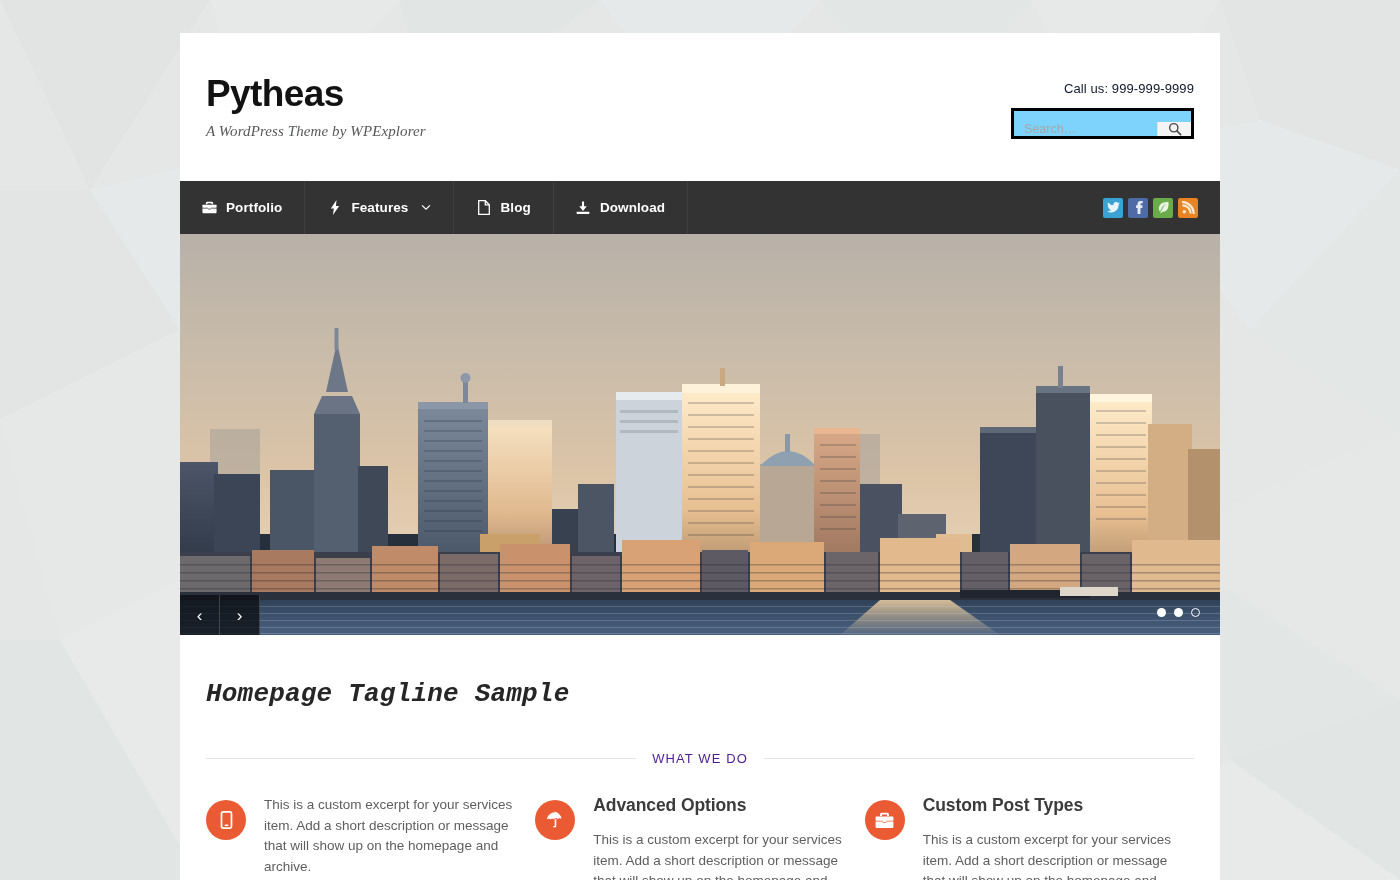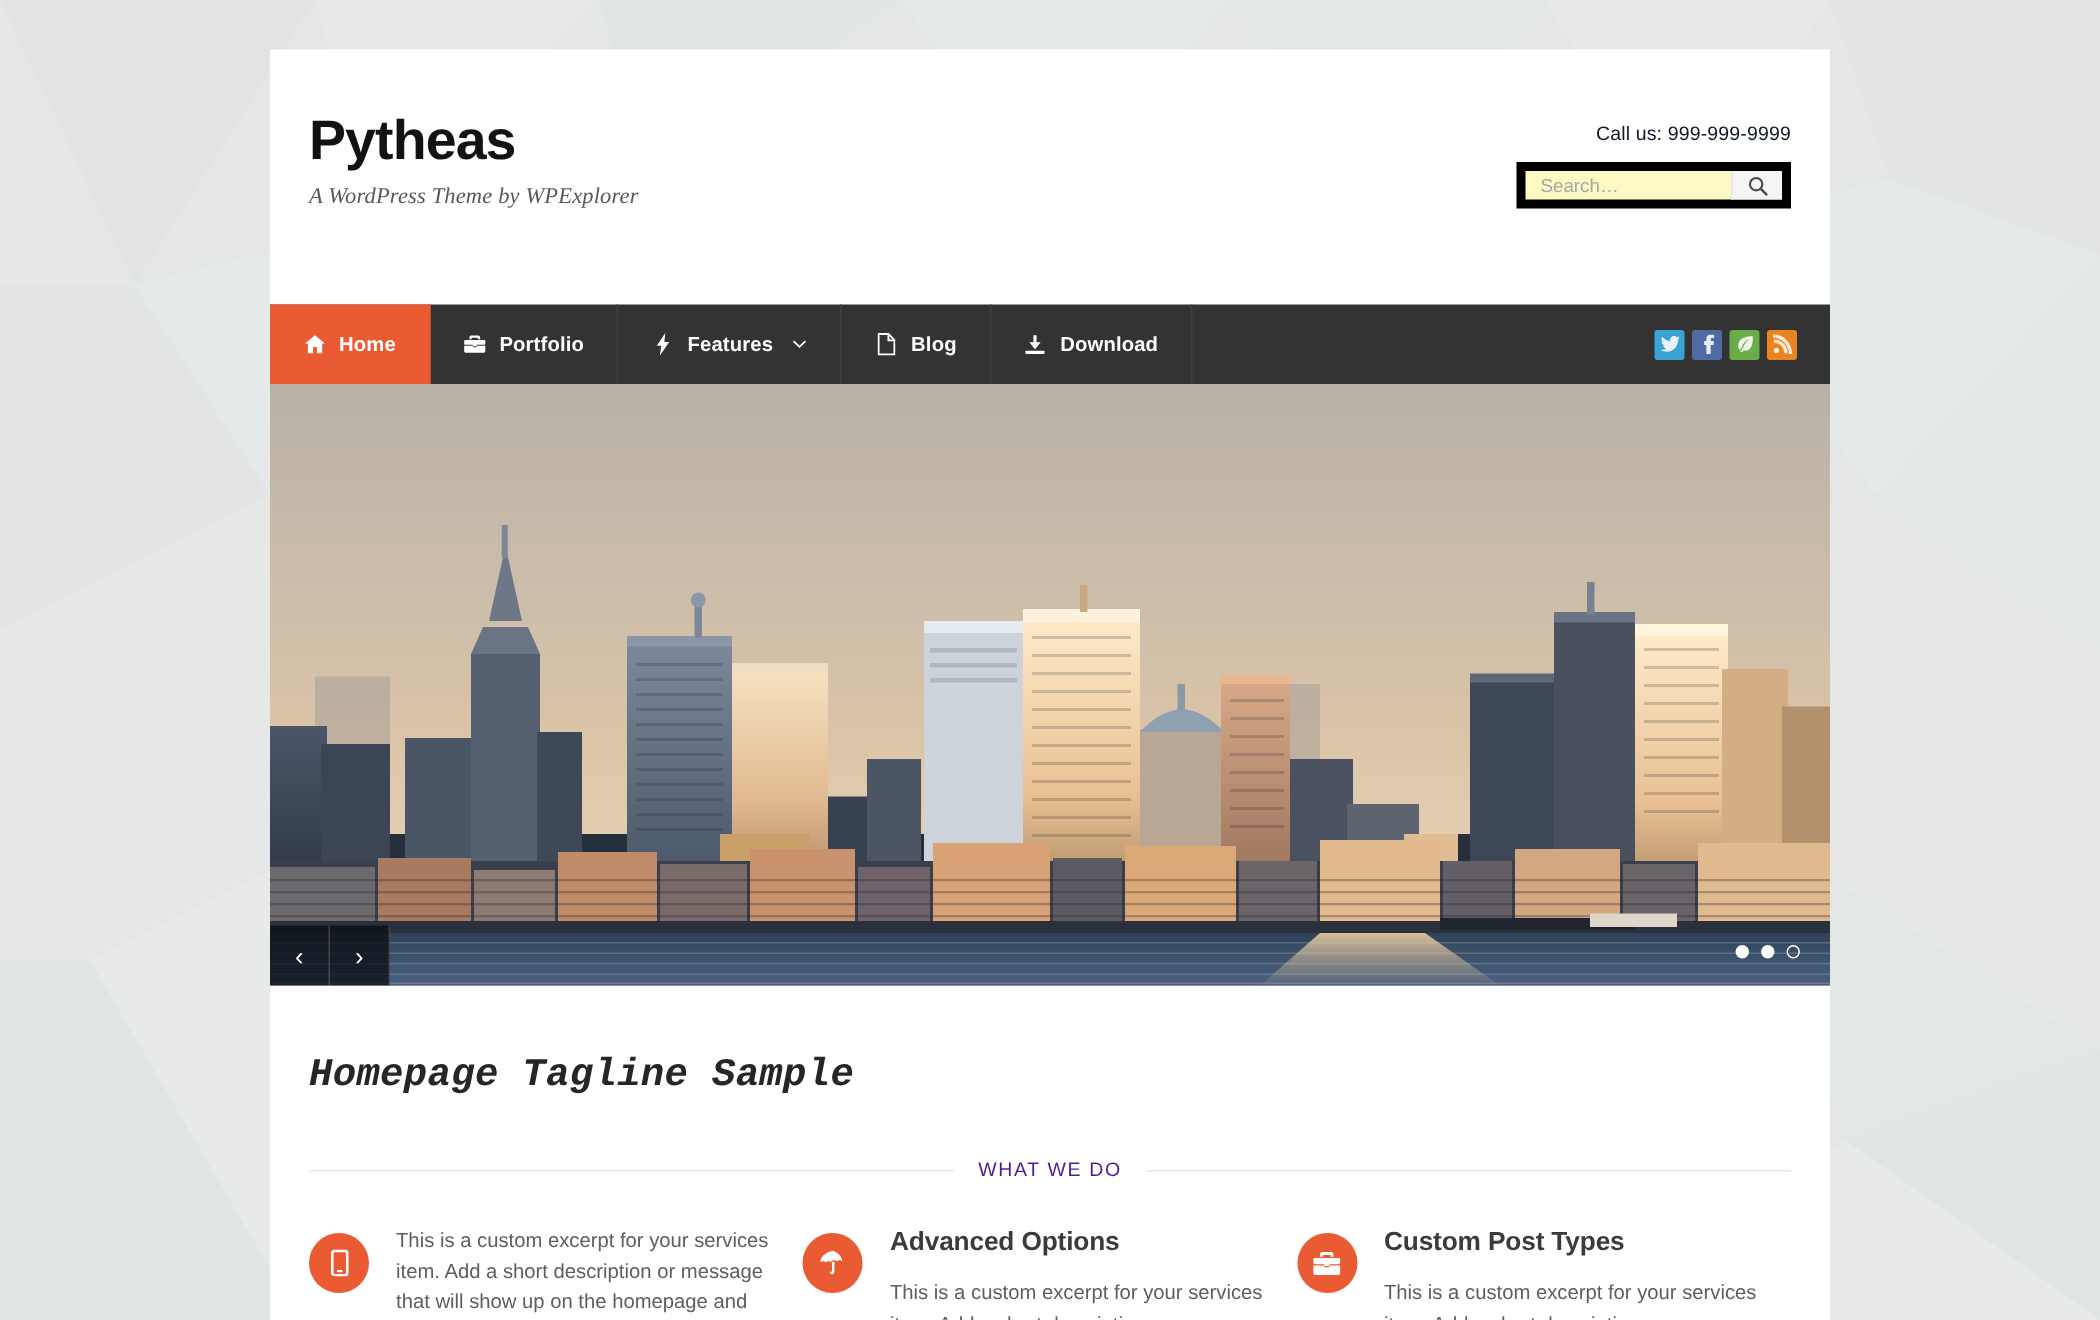--- a/index.html
+++ b/index.html
@@ -30,21 +30,21 @@
     position: relative;
     z-index: 1;
     width: 1040px;
     margin: 33px auto 0;
     background: #ffffff;
   }
 
   
   .site-header {
     position: relative;
-    height: 170px;
+    height: 148px;
     padding: 0 26px;
   }
 
   .brand {
     position: absolute;
     left: 26px;
     top: 42px;
   }
   .site-title {
     font-family: "Liberation Sans", sans-serif;
@@ -72,22 +72,23 @@
   .call-us {
     font-size: 13px;
     color: #0f172a;
     margin-bottom: 12px;
     letter-spacing: 0.1px;
   }
   .searchform {
     display: flex;
     width: 183px;
     height: 31px;
-    border: 6px solid #000000;
-    background: #fef9c3;
+    border: 3px solid #000000;
+    background: #7dd3fc;
+    align-items: flex-end;
   }
   .searchform input {
     flex: 1;
     border: 0;
     outline: 0;
     padding: 0 10px;
     font-family: "Liberation Sans", sans-serif;
     font-size: 12.5px;
     color: #4a4a4a;
     background: transparent;
@@ -334,28 +335,20 @@
             <circle cx="6.6" cy="6.6" r="4.7" fill="none" stroke="#4a4a4a" stroke-width="1.6"></circle>
             <line x1="10.2" y1="10.2" x2="14.4" y2="14.4" stroke="#4a4a4a" stroke-width="1.9" stroke-linecap="round"></line>
           </svg>
         </button>
       </form>
     </div>
   </header>
 
   <nav class="main-nav">
 
-    <div class="nav-item active">
-      <span class="nav-icon">
-        <svg width="14" height="13" viewBox="0 0 16 15" fill="#fff">
-          <path d="M8 0.6 L0.4 7 h2.1 v7.4 h4 V9.6 h3 v4.8 h4 V7 h2.1 z"></path>
-        </svg>
-      </span>
-      <span>Home</span>
-    </div>
 
 
     <div class="nav-item">
       <span class="nav-icon">
         <svg width="15" height="13" viewBox="0 0 16 14" fill="#fff">
           <path d="M5.6 0.8h4.8a1.5 1.5 0 0 1 1.5 1.5v1.1h-1.7V2.4H5.8v1h-1.7V2.3A1.5 1.5 0 0 1 5.6.8z"></path>
           <rect x="0.4" y="4" width="15.2" height="3.4" rx="0.7"></rect>
           <rect x="6.7" y="6.3" width="2.6" height="2.1" rx="0.4"></rect>
           <path d="M0.4 8.1h6.3v1h2.6v-1h6.3v4a1 1 0 0 1-1 1H1.4a1 1 0 0 1-1-1z"></path>
         </svg>

